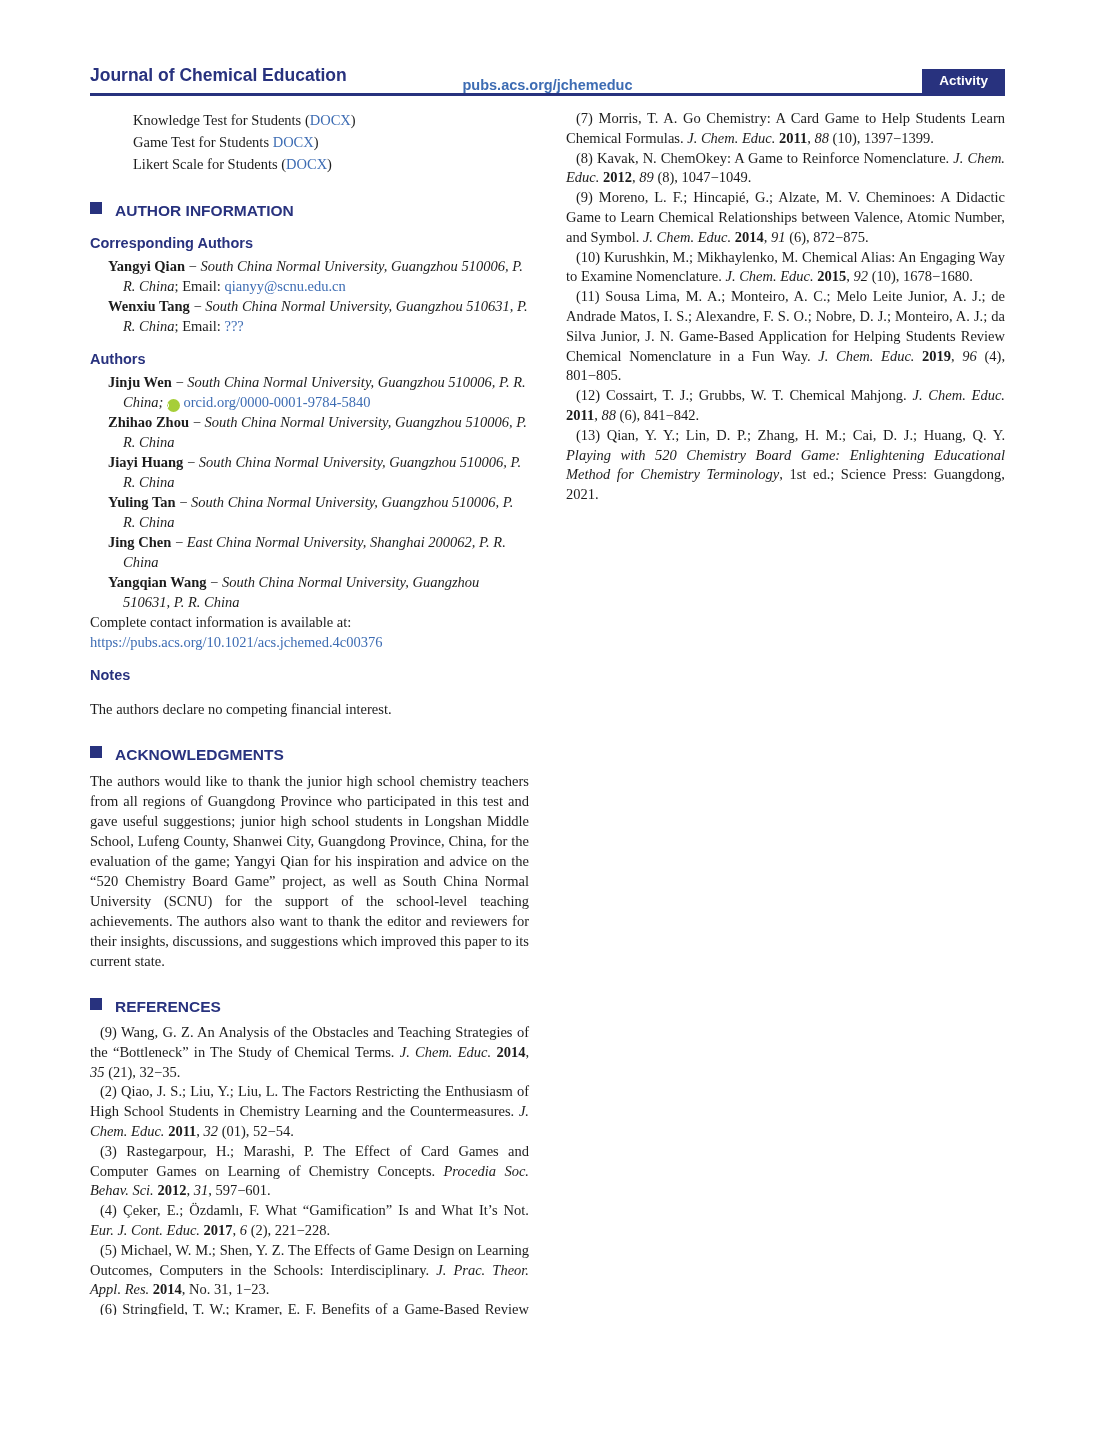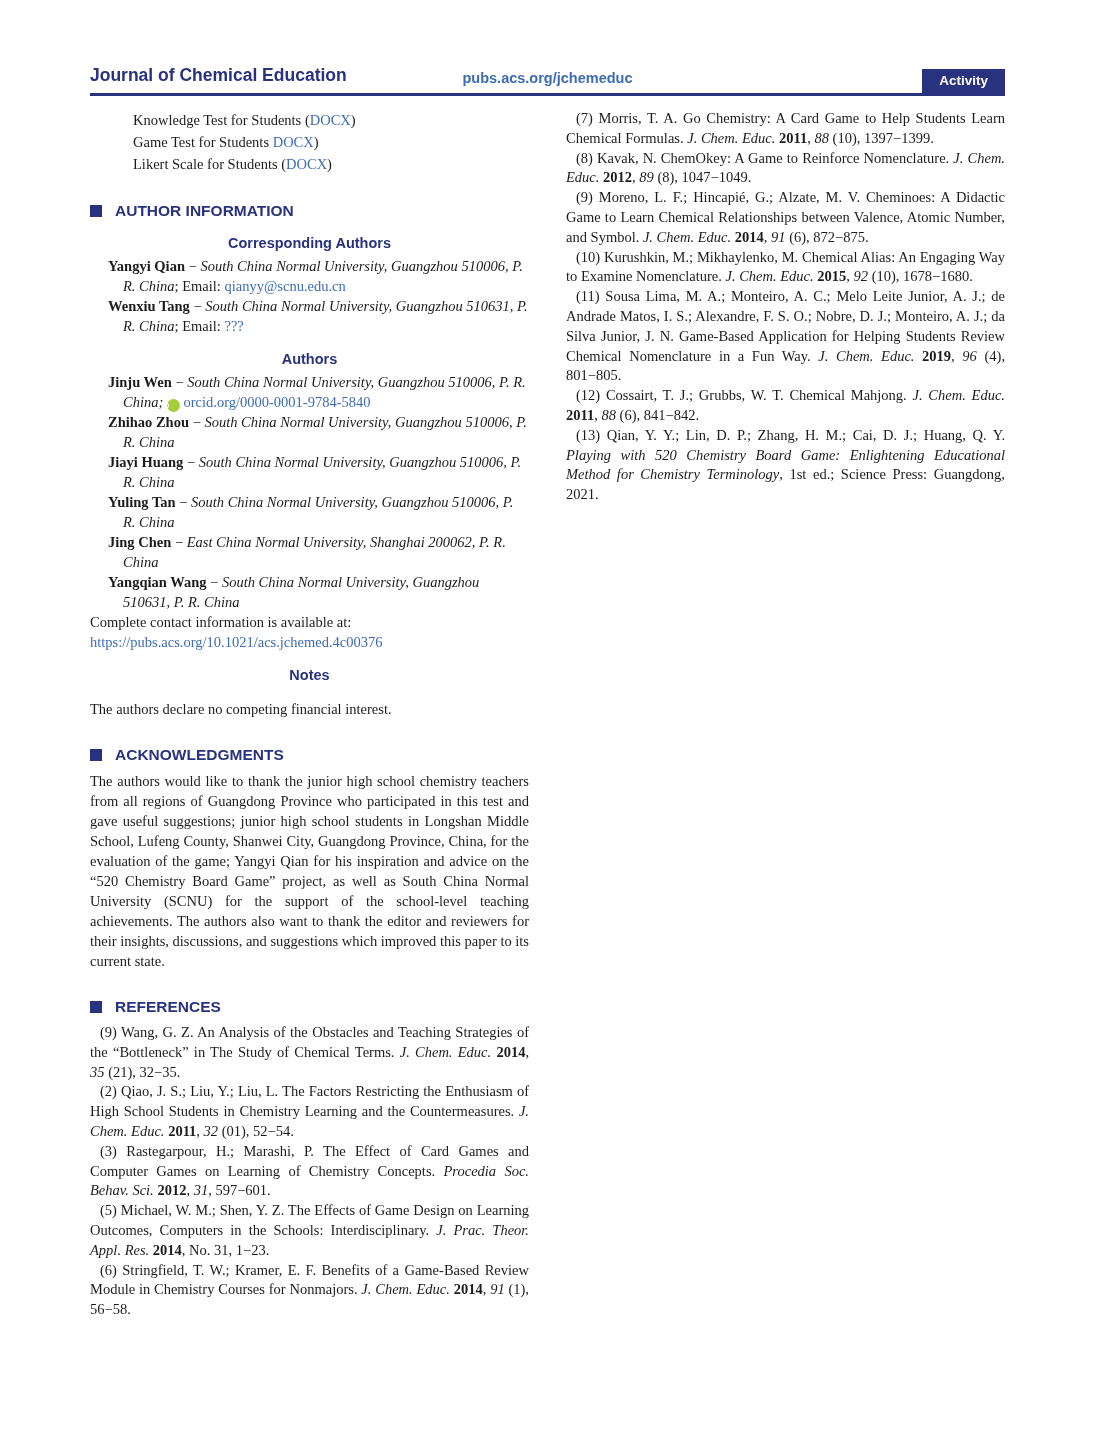--- a/index.html
+++ b/index.html
@@ -11,31 +11,31 @@
   *{box-sizing:border-box;}
   body{margin:0;background:#fff;}
   .page{
     width:1094px;height:1315px;position:relative;background:#fff;
     font-family:"Liberation Serif", serif;font-size:14.5px;color:var(--ink);
     padding:58px 89px 0 90px;
   }
   
   .hdr{position:relative;height:38px;border-bottom:3px solid var(--navy);}
   .hdr-title{position:absolute;left:0;bottom:7px;font-family:"Liberation Sans",sans-serif;font-weight:700;font-size:17.5px;color:var(--navy);}
-  .hdr-site{position:absolute;left:50%;transform:translateX(-50%);bottom:7px;font-family:"Liberation Sans",sans-serif;font-weight:700;font-size:14.5px;color:var(--blue);text-decoration:none;}
+  .hdr-site{position:absolute;left:50%;transform:translateX(-50%);bottom:0;font-family:"Liberation Sans",sans-serif;font-weight:700;font-size:14.5px;color:var(--blue);text-decoration:none;}
   .hdr-badge{position:absolute;right:0;bottom:0;background:var(--navy);color:#fff;font-family:"Liberation Sans",sans-serif;font-weight:700;font-size:13.5px;padding:4px 17px 5px;text-align:center;}
   
   .columns{display:flex;gap:37px;margin-top:13px;}
   .col{flex:1;min-width:0;}
   
   .sup-item{margin-left:43px;line-height:22px;}
   
-  .sec-h{display:flex;align-items:center;gap:13px;font-family:"Liberation Sans",sans-serif;font-weight:700;font-size:15.5px;color:var(--navy);margin:27px 0 7px;}
+  .sec-h{display:flex;gap:13px;font-family:"Liberation Sans",sans-serif;font-weight:700;font-size:15.5px;color:var(--navy);margin:27px 0 7px;}
   .sec-h .sq{width:12px;height:12px;background:var(--navy);flex:0 0 auto;}
-  .sub-h{font-family:"Liberation Sans",sans-serif;font-weight:700;font-size:14.5px;color:var(--navy);margin:15px 0 5px;text-align:center;}
+  .sub-h{font-family:"Liberation Sans",sans-serif;font-weight:700;font-size:14.5px;color:var(--navy);margin:15px 0 5px;}
   
   .author-entry{margin-left:33px;text-indent:-15px;line-height:20px;}
   .a-name{font-weight:700;}
   .a-affil{font-style:italic;}
   .orcid{display:inline-block;width:13px;height:13px;border-radius:50%;background:var(--orcid);color:#fff;font-family:"Liberation Sans",sans-serif;font-weight:700;font-size:7px;line-height:13px;text-align:center;vertical-align:-1px;}
   
   .para{line-height:20px;}
   .just{text-align:justify;}
   .contact{line-height:20px;}
   .contact-link{display:block;}
@@ -108,20 +108,21 @@
       <div class="para just">The authors would like to thank the junior high school chemistry teachers from all regions of Guangdong Province who participated in this test and gave useful suggestions; junior high school students in Longshan Middle School, Lufeng County, Shanwei City, Guangdong Province, China, for the evaluation of the game; Yangyi Qian for his inspiration and advice on the “520 Chemistry Board Game” project, as well as South China Normal University (SCNU) for the support of the school-level teaching achievements. The authors also want to thank the editor and reviewers for their insights, discussions, and suggestions which improved this paper to its current state.</div>
 
       <div class="sec-h">
         <span class="sq"></span>
         <span>REFERENCES</span>
       </div>
       <div id="refs-left">
           <div class="ref"><span class="seg-p">(9) Wang, G. Z. An Analysis of the Obstacles and Teaching Strategies of the “Bottleneck” in The Study of Chemical Terms. </span><span class="seg-i">J. Chem. Educ. </span><span class="seg-b">2014</span><span class="seg-p">, </span><span class="seg-i">35</span><span class="seg-p"> (21), 32−35.</span></div>
           <div class="ref"><span class="seg-p">(2) Qiao, J. S.; Liu, Y.; Liu, L. The Factors Restricting the Enthusiasm of High School Students in Chemistry Learning and the Countermeasures. </span><span class="seg-i">J. Chem. Educ. </span><span class="seg-b">2011</span><span class="seg-p">, </span><span class="seg-i">32</span><span class="seg-p"> (01), 52−54.</span></div>
           <div class="ref"><span class="seg-p">(3) Rastegarpour, H.; Marashi, P. The Effect of Card Games and Computer Games on Learning of Chemistry Concepts. </span><span class="seg-i">Procedia Soc. Behav. Sci. </span><span class="seg-b">2012</span><span class="seg-p">, </span><span class="seg-i">31</span><span class="seg-p">, 597−601.</span></div>
+          <div class="ref"><span class="seg-p">(4) Çeker, E.; Özdamlı, F. What “Gamification” Is and What It’s Not. </span><span class="seg-i">Eur. J. Cont. Educ. </span><span class="seg-b">2017</span><span class="seg-p">, </span><span class="seg-i">6</span><span class="seg-p"> (2), 221−228.</span></div>
           <div class="ref"><span class="seg-p">(5) Michael, W. M.; Shen, Y. Z. The Effects of Game Design on Learning Outcomes, Computers in the Schools: Interdisciplinary. </span><span class="seg-i">J. Prac. Theor. Appl. Res. </span><span class="seg-b">2014</span><span class="seg-p">, No. 31, 1−23.</span></div>
           <div class="ref"><span class="seg-p">(6) Stringfield, T. W.; Kramer, E. F. Benefits of a Game-Based Review Module in Chemistry Courses for Nonmajors. </span><span class="seg-i">J. Chem. Educ. </span><span class="seg-b">2014</span><span class="seg-p">, </span><span class="seg-i">91</span><span class="seg-p"> (1), 56−58.</span></div>
         </div>
 
     </div>
 
     <div class="col">
       <div id="refs-right">
           <div class="ref"><span class="seg-p">(7) Morris, T. A. Go Chemistry: A Card Game to Help Students Learn Chemical Formulas. </span><span class="seg-i">J. Chem. Educ. </span><span class="seg-b">2011</span><span class="seg-p">, </span><span class="seg-i">88</span><span class="seg-p"> (10), 1397−1399.</span></div>
           <div class="ref"><span class="seg-p">(8) Kavak, N. ChemOkey: A Game to Reinforce Nomenclature. </span><span class="seg-i">J. Chem. Educ. </span><span class="seg-b">2012</span><span class="seg-p">, </span><span class="seg-i">89</span><span class="seg-p"> (8), 1047−1049.</span></div>

